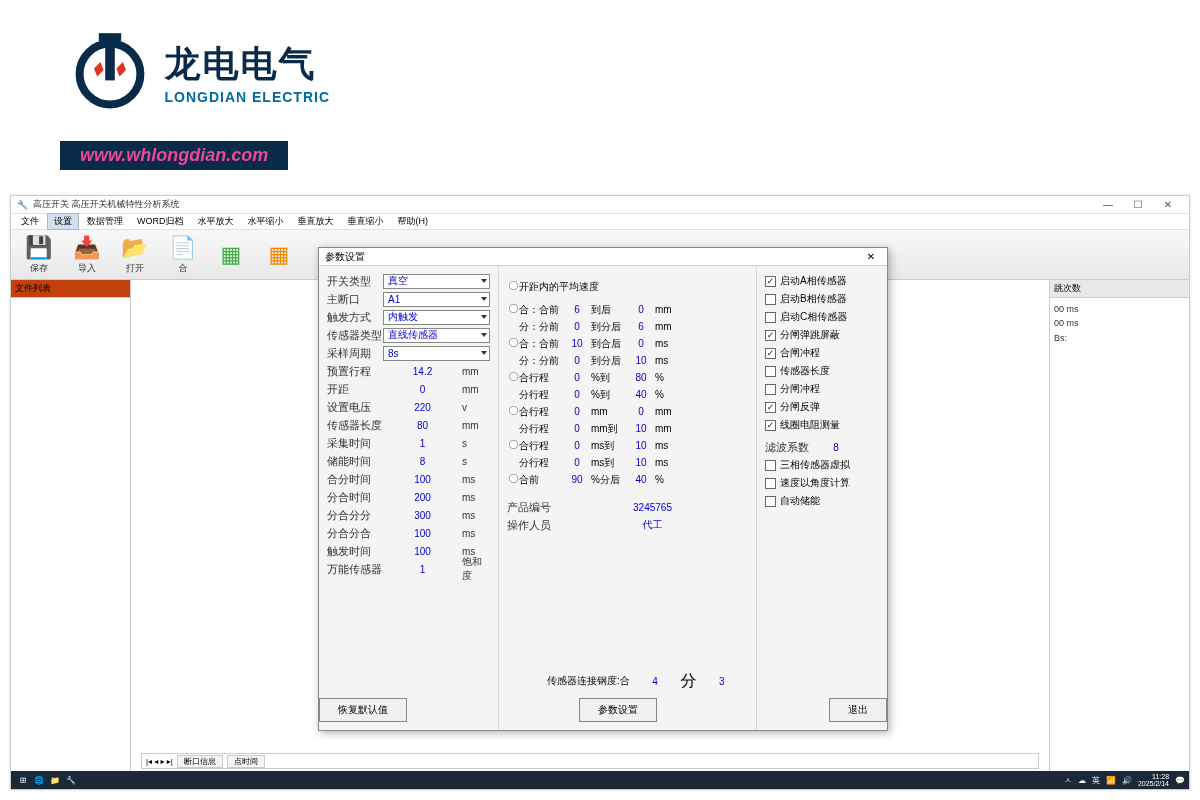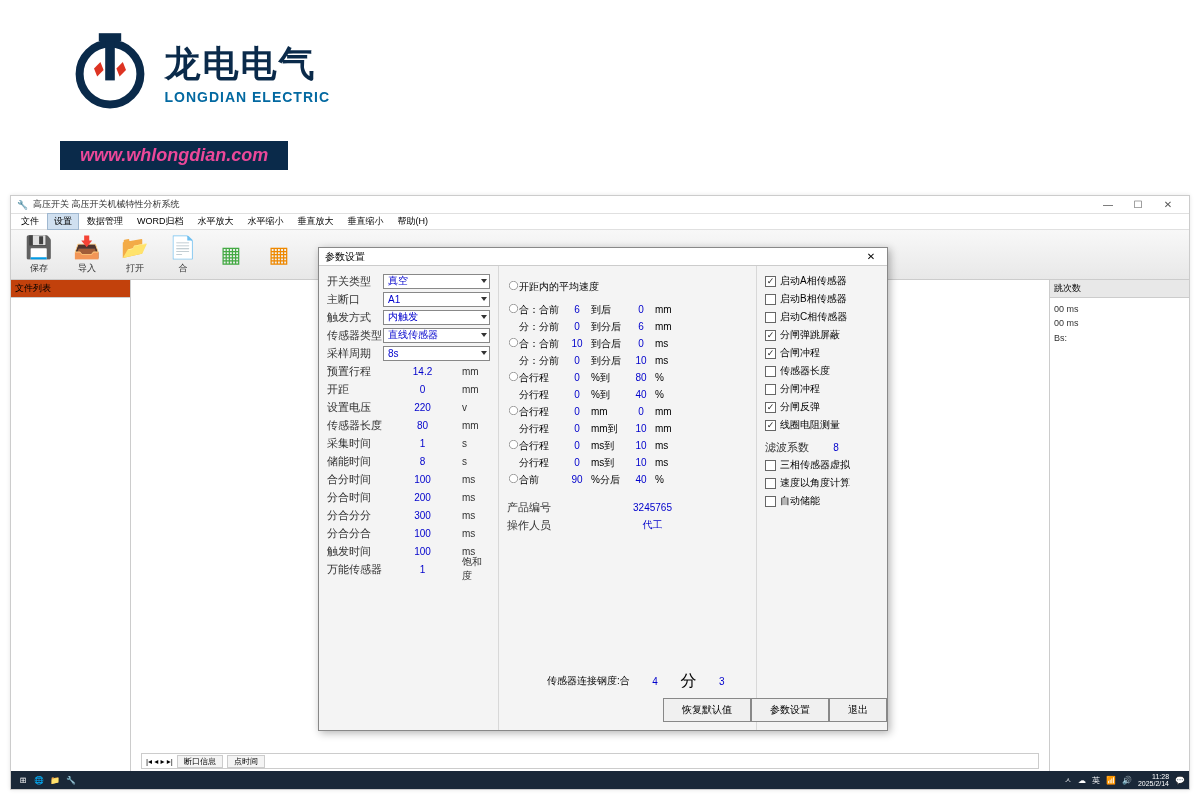--- a/index.html
+++ b/index.html
@@ -53,21 +53,21 @@
 .mrow { display: flex; align-items: center; height: 17px; }
 .mrow .rad { width: 12px; }
 .mrow .mlab { width: 44px; font-size: 10px; }
 .mrow .mval { width: 28px; color: #0000cc; text-align: center; font-size: 10px; }
 .mrow .mlab2 { width: 36px; font-size: 10px; }
 .mrow .munit { width: 26px; font-size: 10px; }
 .chk { display: flex; align-items: center; height: 18px; }
 .chk .box { width: 11px; height: 11px; border: 1px solid #666; background: #fff; margin-right: 4px; display: inline-flex; align-items: center; justify-content: center; font-size: 9px; line-height: 1; }
 .chk .box.checked::before { content: "✓"; color: #222; }
 .dbtn { display: inline-block; border: 1px solid #888; background: #f0f0f0; padding: 4px 18px; font-size: 10px; cursor: pointer; }
-.footer-row { position: absolute; bottom: 8px; left: 0; right: 0; display: flex; justify-content: flex-end; }
+.footer-row { position: absolute; bottom: 8px; left: 0; right: 0; display: flex; justify-content: space-between; }
 .watermark { position: absolute; font-size: 54px; letter-spacing: 18px; color: rgba(0,0,0,0.05); font-weight: bold; pointer-events: none; z-index: 5; }
 .bottom-tabs { position:absolute; bottom:20px; left:130px; right:150px; height:16px; border:1px solid #ccc; font-size:8px; display:flex; align-items:center; padding:0 4px; gap:4px; background:#fff;}
 .bottom-tabs .bt { padding:0 6px; border:1px solid #ccc; background:#f4f4f4;}
 </style>
 </head>
 <body>
 
 <div class="page">
   <div class="logo-area">
     <span class="logo-svg">

